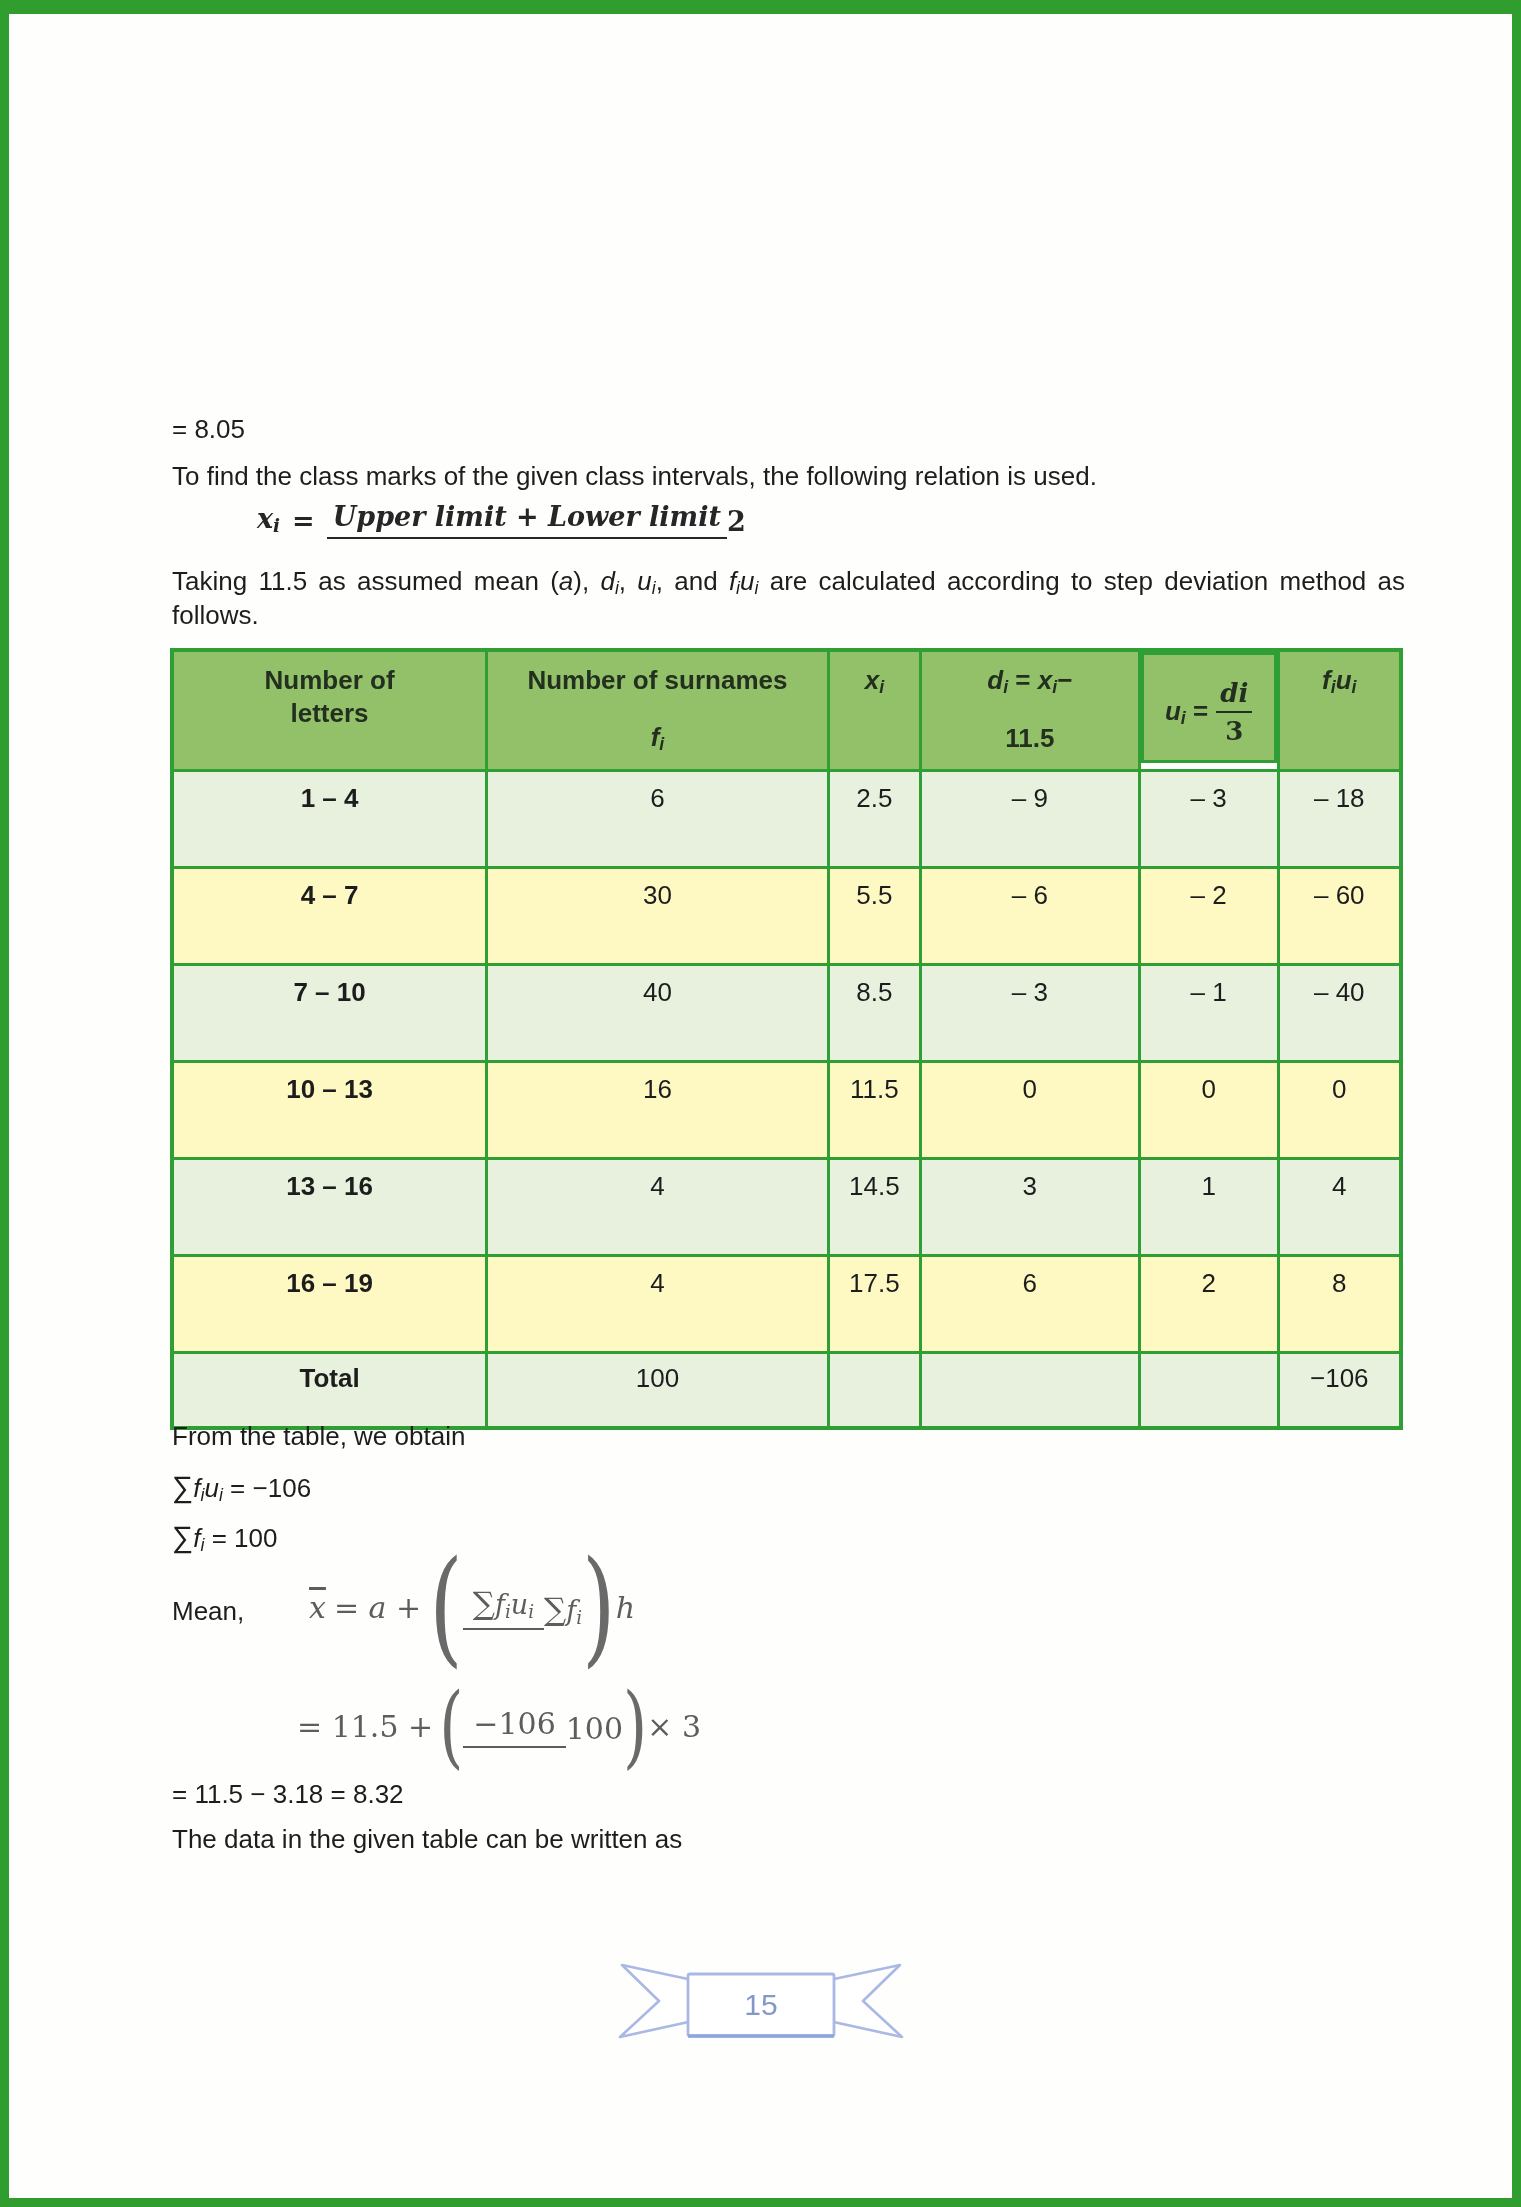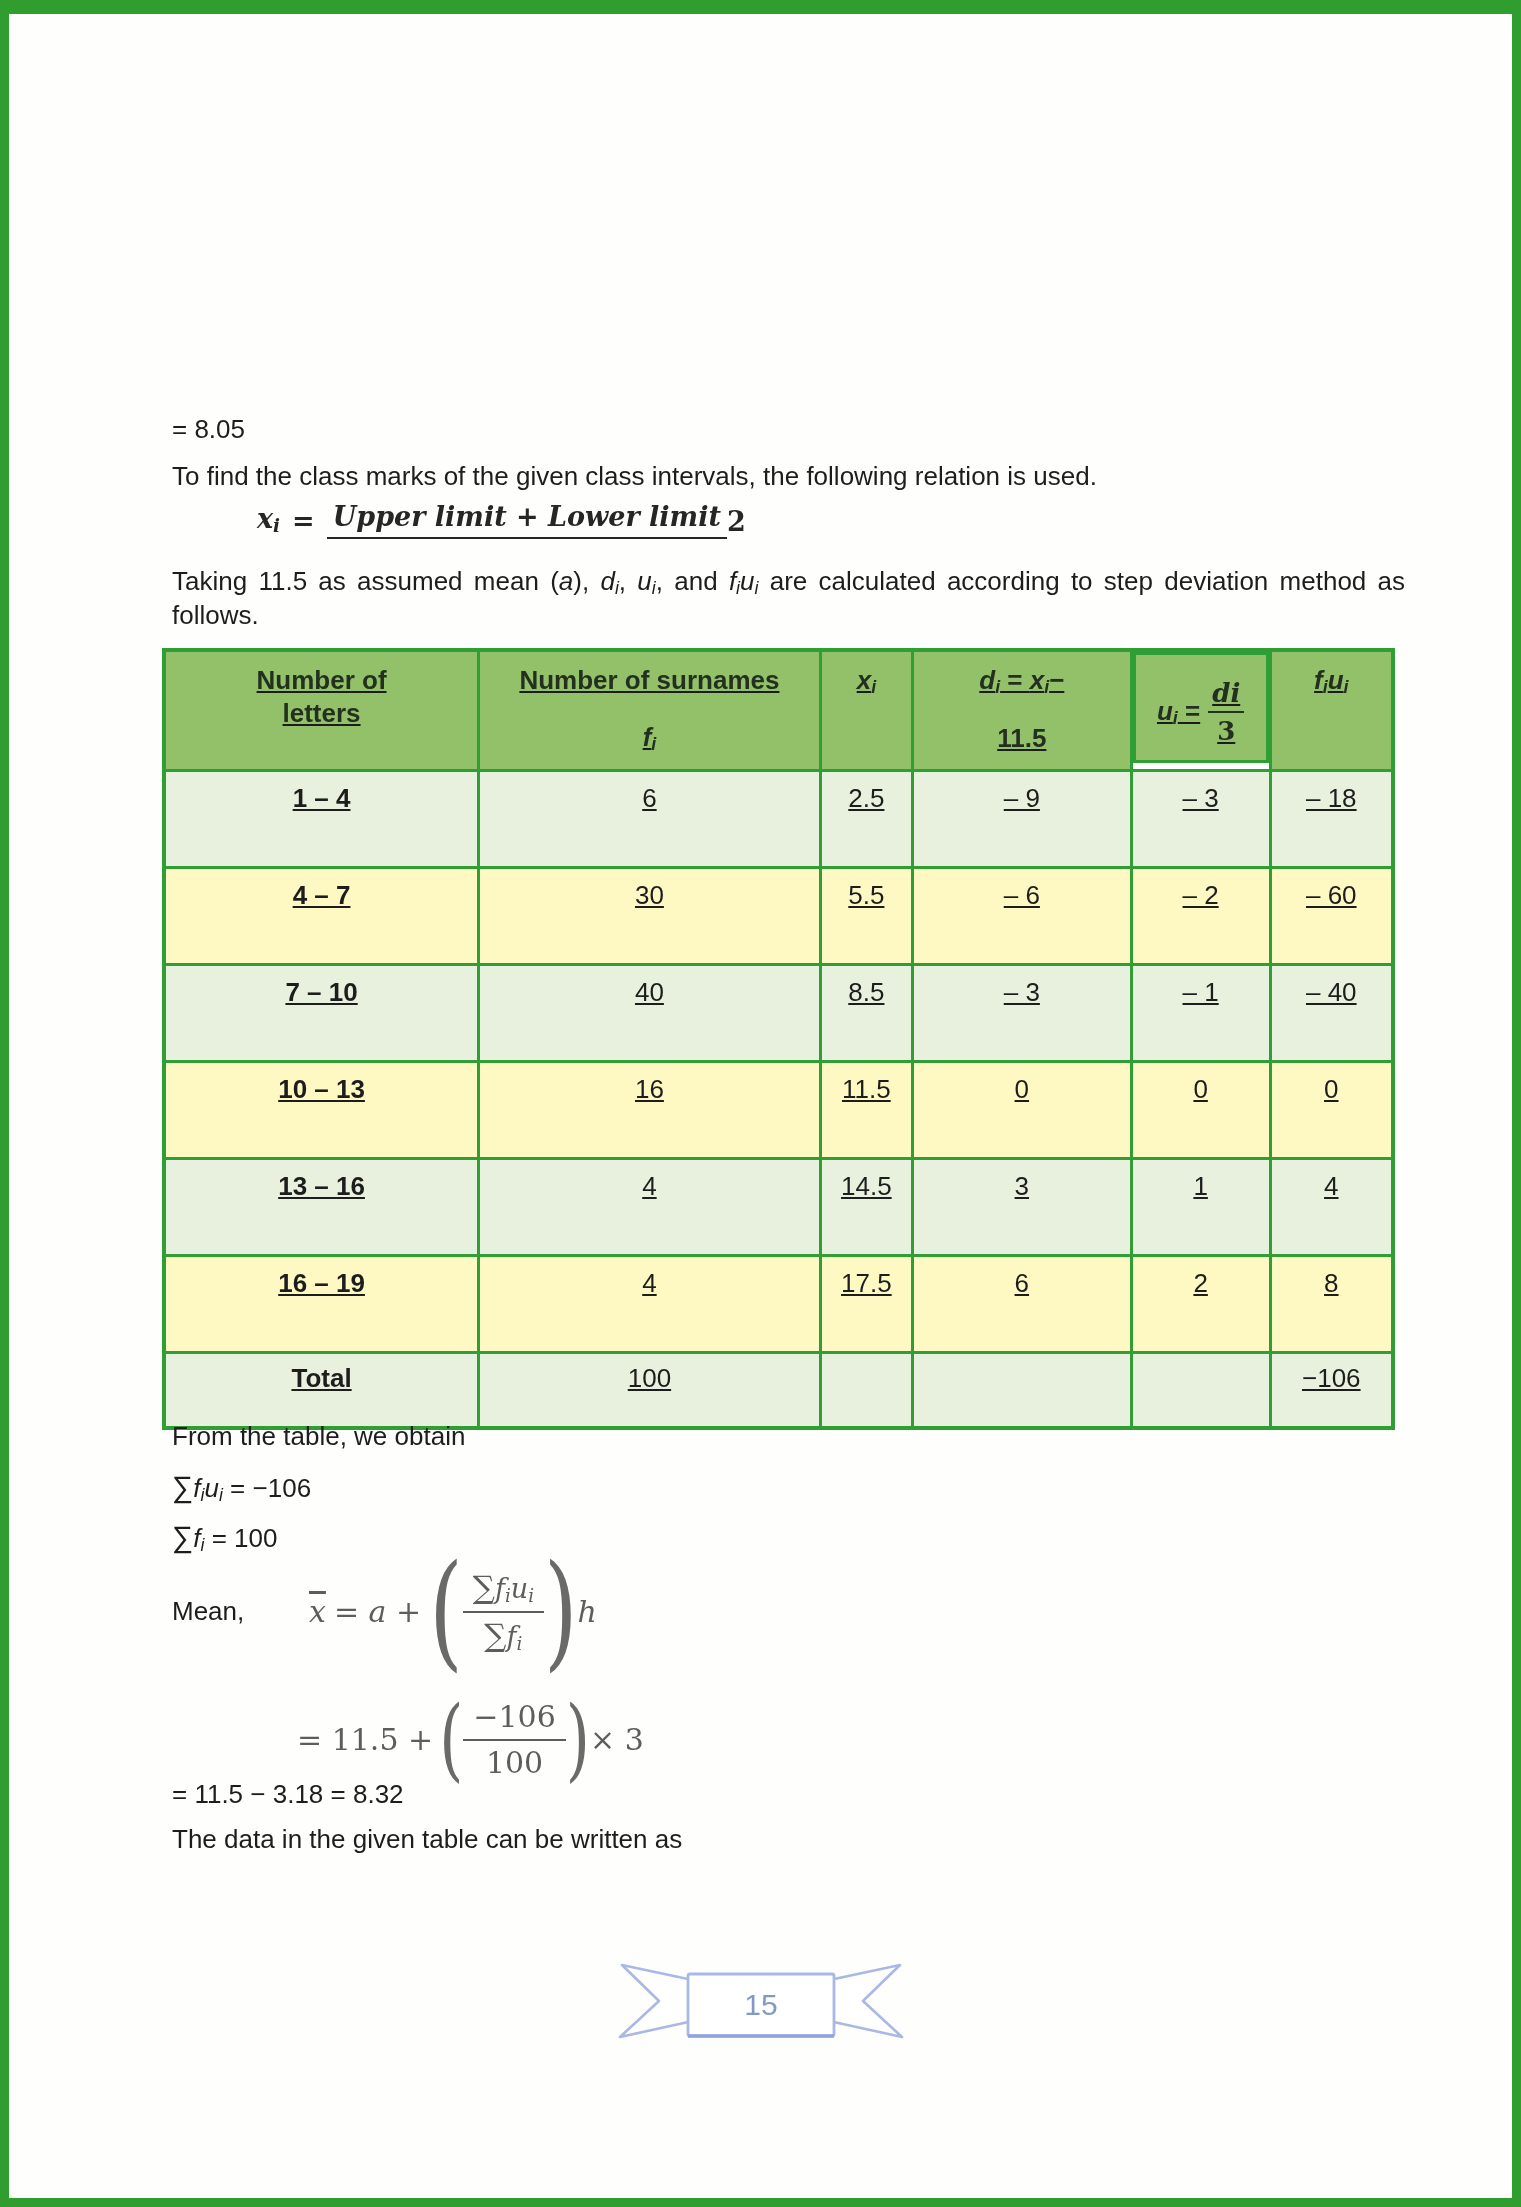--- a/index.html
+++ b/index.html
@@ -44,21 +44,21 @@
     font-family:"DejaVu Serif",serif;}
   .hfrac .num{border-bottom:2px solid #24301f;padding:0 4px 2px 4px;font-style:italic;}
   .hfrac .den{padding-top:2px;}
   .hmid{display:flex;justify-content:center;align-items:center;gap:8px;height:100%;
     padding-top:0 !important;}
   .hcell-flex{display:flex;justify-content:center;align-items:center;gap:8px;margin-top:10px;}
 
   
   .mf{font-family:"DejaVu Serif",serif;font-style:italic;color:#5d5d5d;}
   .mf-row{display:flex;align-items:center;}
-  .mf .frac{display:inline-flex;flex-direction:column;align-items:center;}
+  .mf .frac{display:inline-flex;flex-direction:row;align-items:center;}
   .mf .fnum{border-bottom:2px solid #5d5d5d;padding:0 10px 5px 10px;}
   .mf .fden{padding-top:4px;}
   .paren{display:inline-block;font-style:normal;font-weight:400;color:#6a6a6a;
     font-family:"DejaVu Serif",serif;line-height:0.9;}
   .paren.p1{font-size:86px;transform:scaleY(1.45);}
   .paren.p2{font-size:62px;transform:scaleY(1.45);}
   .xbar{text-decoration:overline;}
 
   
   .ribbon{left:50%;margin-left:-147px;top:1944px;}
@@ -76,21 +76,21 @@
     <span><span>x</span><span class="tk-sub">i</span></span>
     <span style="font-style:normal;">=</span>
     <span class="frac">
       <span class="num">Upper limit + Lower limit</span>
       <span class="den">2</span>
     </span>
   </div>
 
   <div class="abs txt justify" style="left:163px;top:551px;width:1233px;"><span>Taking 11.5 as assumed mean (</span><span class="tk-i">a</span><span>), </span><span class="tk-i">d</span><span class="tk-i tk-sub">i</span><span>, </span><span class="tk-i">u</span><span class="tk-i tk-sub">i</span><span>, and </span><span class="tk-i">f</span><span class="tk-i tk-sub">i</span><span class="tk-i">u</span><span class="tk-i tk-sub">i</span><span> are calculated according to step deviation method as follows.</span></div>
 
-  <table class="dtable abs" style="left:153px;top:634px;text-decoration:underline;">
+  <table class="dtable abs" style="left:161px;top:634px;">
     <colgroup>
       <col style="width:25.6%">
         <col style="width:27.8%">
         <col style="width:7.5%">
       <col style="width:17.8%">
         <col style="width:11.3%">
         <col style="width:10.0%">
     </colgroup>
     <thead>
       <tr>

